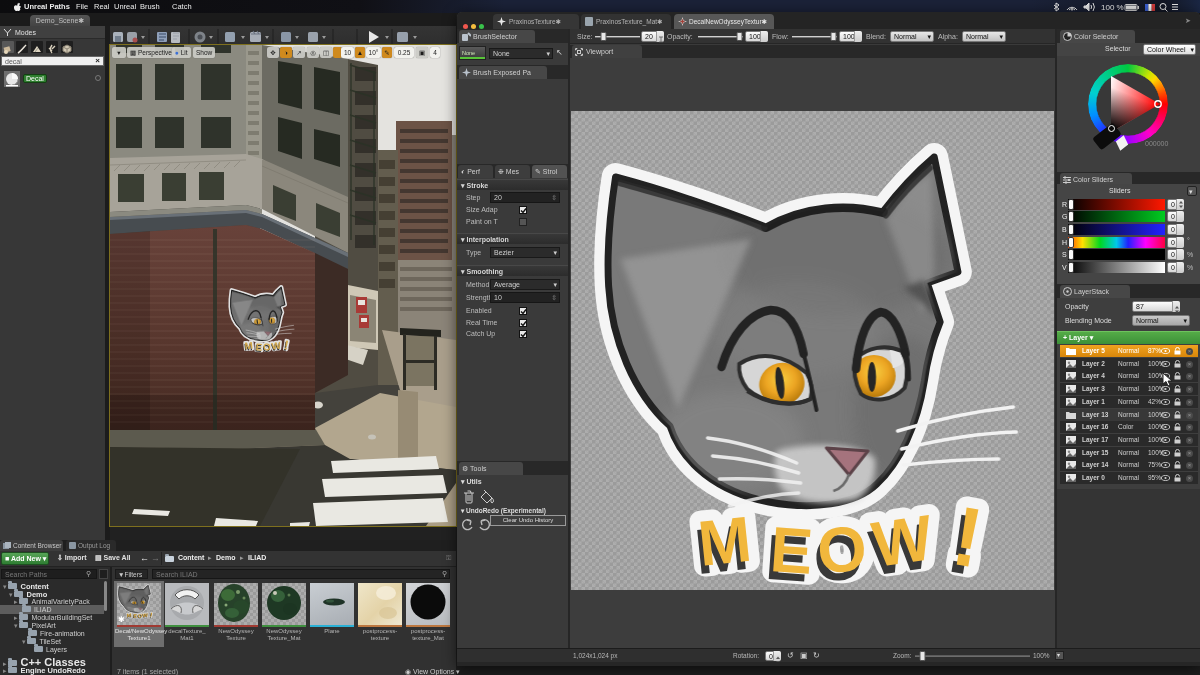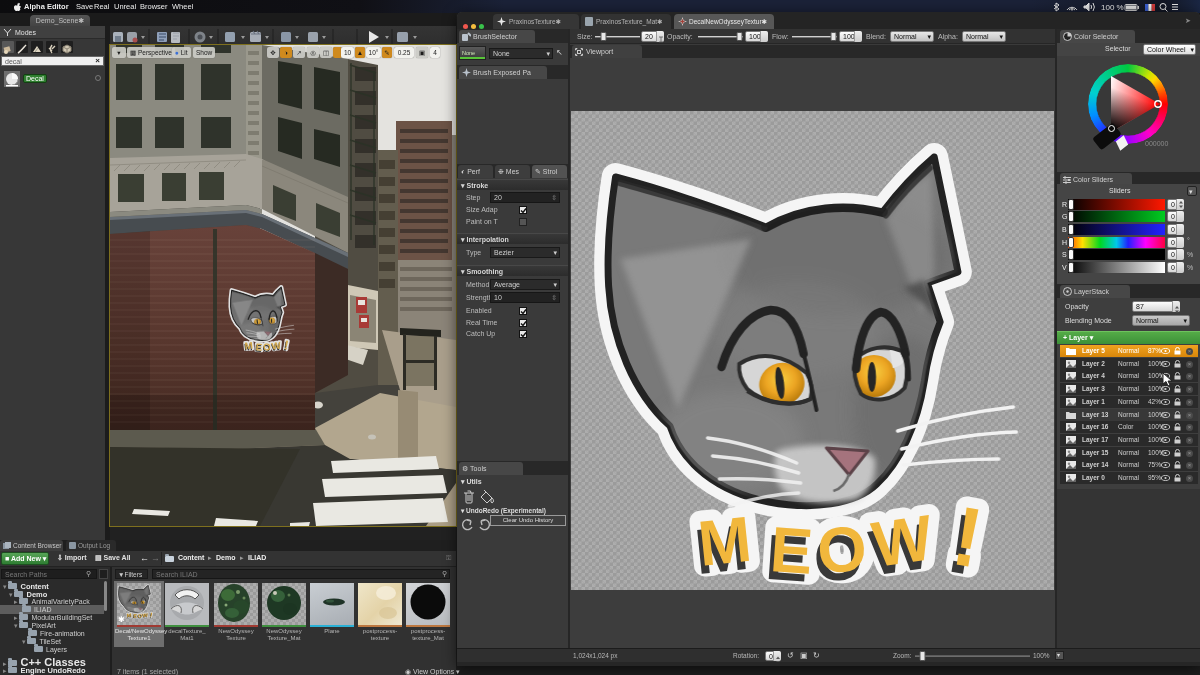--- a/index.html
+++ b/index.html
@@ -171,26 +171,26 @@
         </g>
       </symbol>
     </defs>
   </svg>
 
   <div id="menubar" class="abs">
     <svg class="abs" style="left:13px;top:2px" width="9" height="10" viewBox="0 0 9 10">
         <path d="M4.5 2.6 C5.2 1.6,6.2 1.2,7 1.3 C7 2.2,6.6 3,5.9 3.5 C6.9 3.6,7.7 4.2,8 5 C7 5.4,6.8 6.6,7.4 7.6 C7 8.4,6.4 9,5.8 9 C5.3 9,5 8.7,4.5 8.7 C4 8.7,3.6 9,3.1 9 C2.2 9,1.2 7.6,1 6 C0.8 4.4,1.6 3.3,2.8 3.3 C3.4 3.3,3.9 3.6,4.3 3.6 Z" fill="#efefef"></path>
         <path d="M4.4 2.8 C4.3 1.9,4.9 1,5.7 0.7 C5.9 1.6,5.3 2.5,4.4 2.8Z" fill="#efefef"></path>
       </svg>
-    <span style="left:24px;font-weight:bold">Alpha Editor</span>
-    <span style="left:76px">Save</span>
+    <span style="left:24px;font-weight:bold">Unreal Paths</span>
+    <span style="left:76px">File</span>
     <span style="left:94px">Real</span>
     <span style="left:114px">Unreal</span>
-    <span style="left:140px">Browser</span>
-    <span style="left:172px">Wheel</span>
+    <span style="left:140px">Brush</span>
+    <span style="left:172px">Catch</span>
     <svg class="abs" style="left:1053px;top:2px" width="125" height="10" viewBox="0 0 125 10">
       <g stroke="#e5e5e5" stroke-width="1" fill="none">
         <path d="M3 1 L3 9 M3 1 L6 3 L1 7 M3 9 L6 7 L1 3"></path>
         <path d="M14 8 A6 6 0 0 1 24 8 M16 8 A4 4 0 0 1 22 8 M18 8 A2 2 0 0 1 20 8"></path>
         <path d="M31 4 L33 4 L36 1 L36 9 L33 6 L31 6 Z" fill="#e5e5e5"></path>
         <path d="M38 3 A4 4 0 0 1 38 7 M40 1 A7 7 0 0 1 40 9"></path>
       </g>
       <text x="48" y="8" font-size="8" fill="#e8e8e8">100 %</text>
       <rect x="72" y="2.5" width="12" height="6" rx="1" stroke="#ccc" fill="none"></rect>
         <rect x="73" y="3.5" width="10" height="4" fill="#ddd"></rect>

